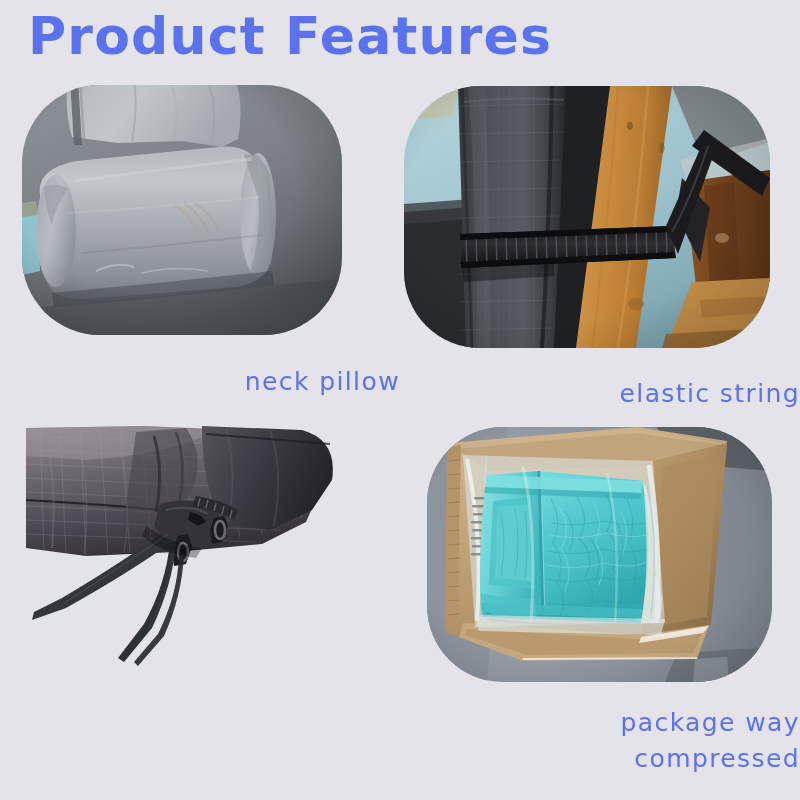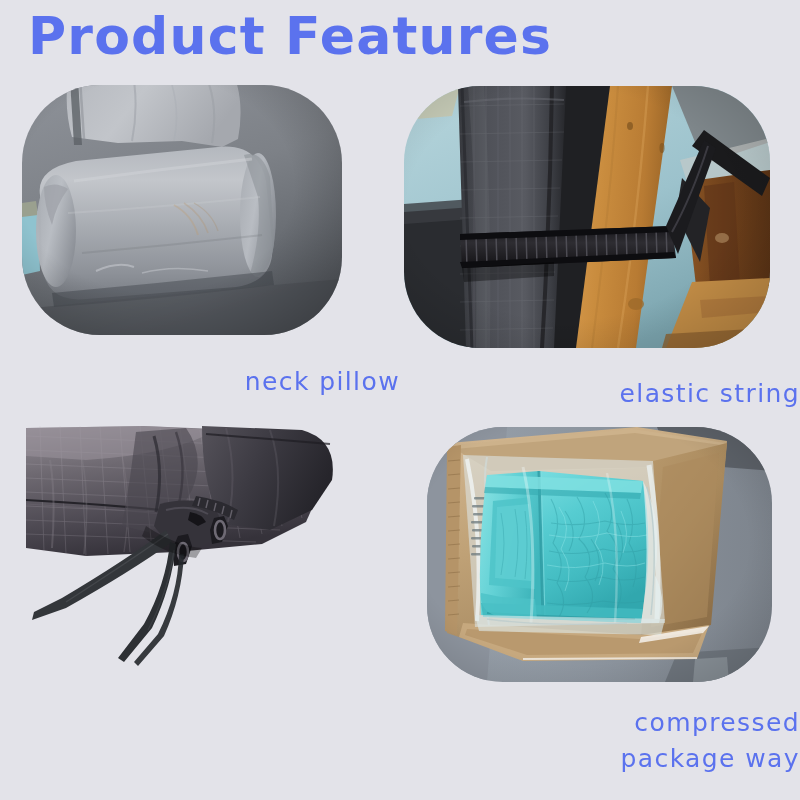--- a/index.html
+++ b/index.html
@@ -480,17 +480,17 @@
       <path d="M216 54 Q236 92 228 148 Q240 172 232 196 L214 196 Q224 140 216 54 Z" fill="#e4eff0" opacity="0.7"></path>
       <path d="M220 60 Q232 108 224 188" stroke="#b8cbcd" stroke-width="1.4" fill="none" opacity="0.8"></path>
 
       <path d="M48 188 L238 192 L234 208 L52 204 Z" fill="#dde9ea" opacity="0.6"></path>
       <path d="M60 192 Q120 200 200 196" stroke="#b9cacc" stroke-width="1.4" fill="none" opacity="0.7"></path>
       <rect x="0" y="0" width="345" height="255" fill="url(#p4vig)"></rect>
     </svg>
   </div>
 
   <div class="caption cap-4">
+    <div>package way</div>
     <div>compressed</div>
-    <div>package way</div>
   </div>
 
 </div>
 
 </body></html>

